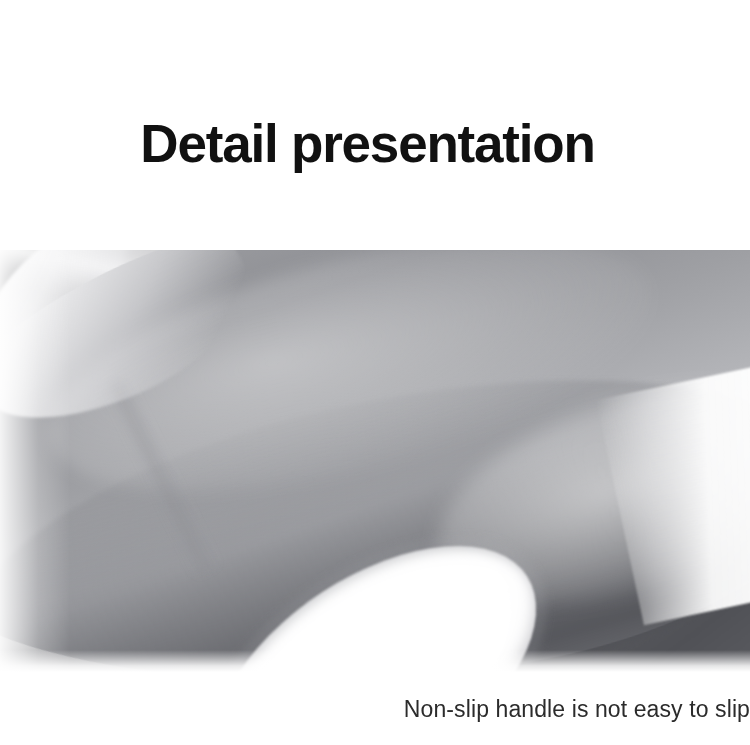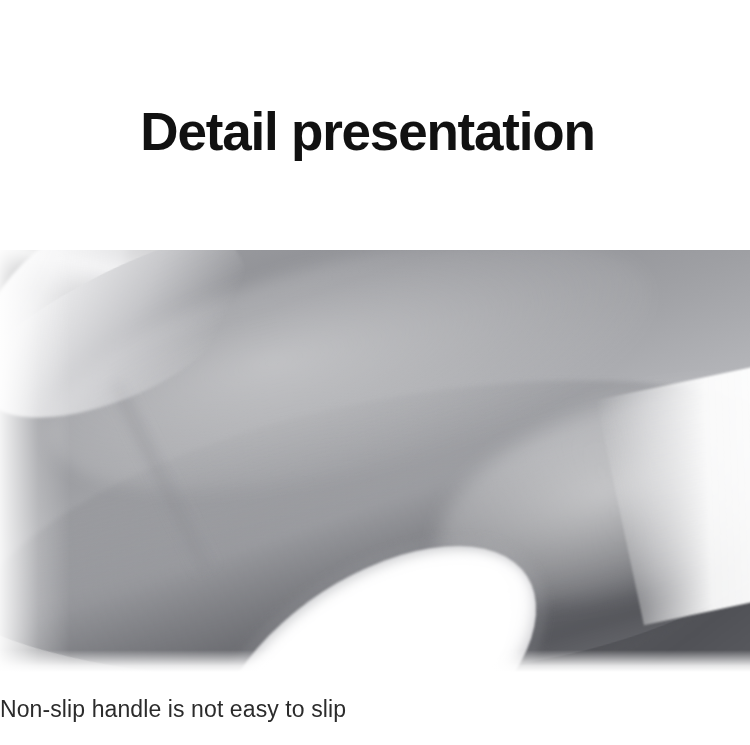--- a/index.html
+++ b/index.html
@@ -20,21 +20,21 @@
     position: relative;
     width: 750px;
     height: 745px;
     background: #ffffff;
   }
 
   
   .title-block {
     position: absolute;
     left: 0;
-    top: 104px;
+    top: 116px;
     width: 735px;
     text-align: center;
   }
   .title-text {
     display: inline-block;
     font-family: "Liberation Sans", "DejaVu Sans", sans-serif;
     font-size: 53px;
     line-height: 1.05;
     font-weight: 700;
     letter-spacing: -1.2px;
@@ -366,21 +366,21 @@
       rgba(255,255,255,0) 100%
     );
   }
 
   
   .caption-block {
     position: absolute;
     left: 0;
     top: 696px;
     width: 750px;
-    text-align: left;
+    text-align: right;
   }
   .caption-text {
     display: inline-block;
     font-family: "Liberation Sans", "DejaVu Sans", sans-serif;
     font-size: 23px;
     line-height: 1.2;
     font-weight: 400;
     letter-spacing: 0.1px;
     color: #2b2b2b;
     white-space: nowrap;

